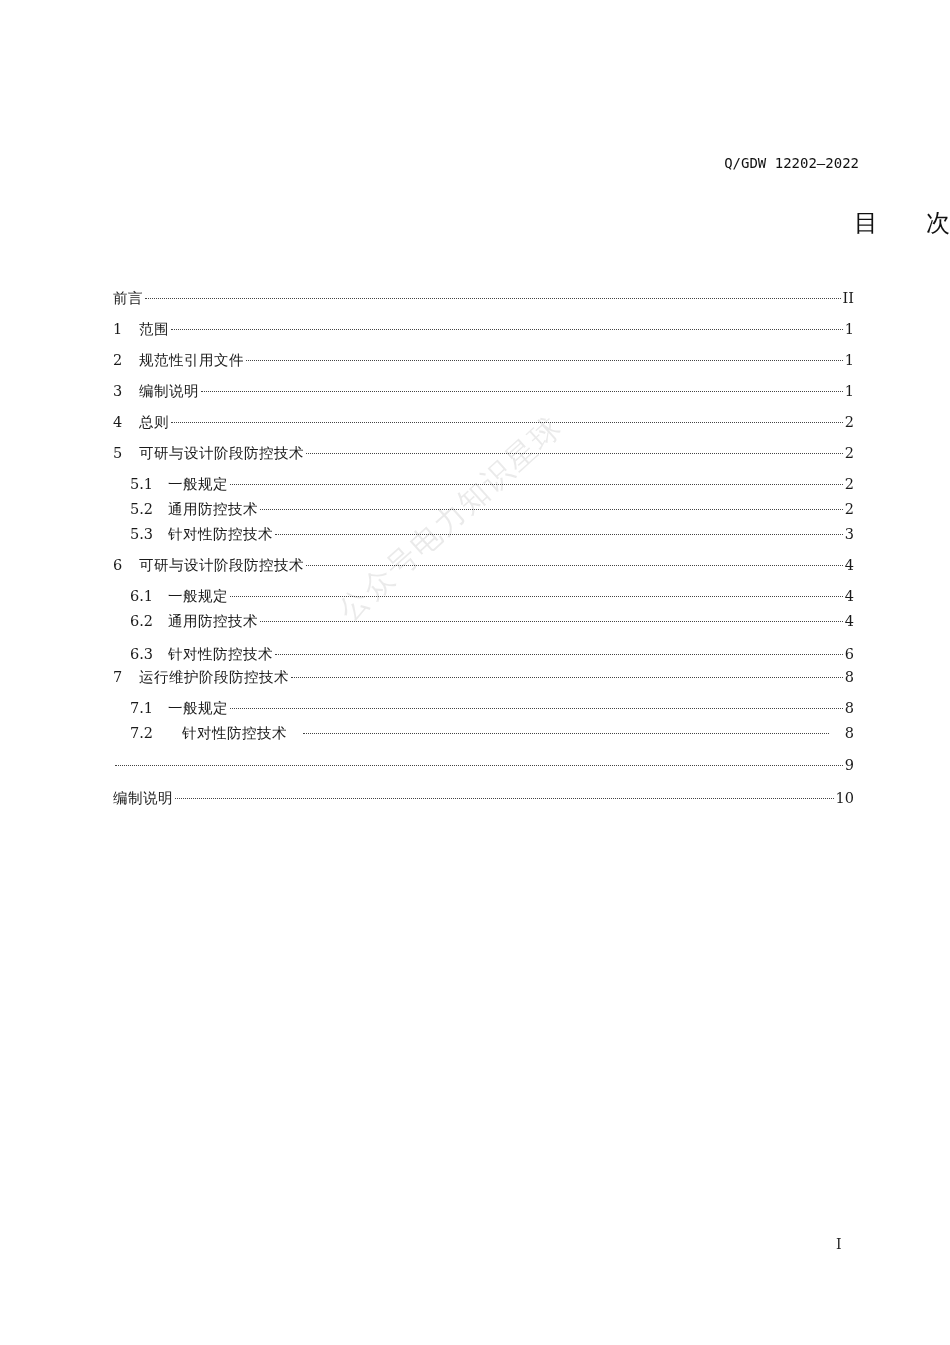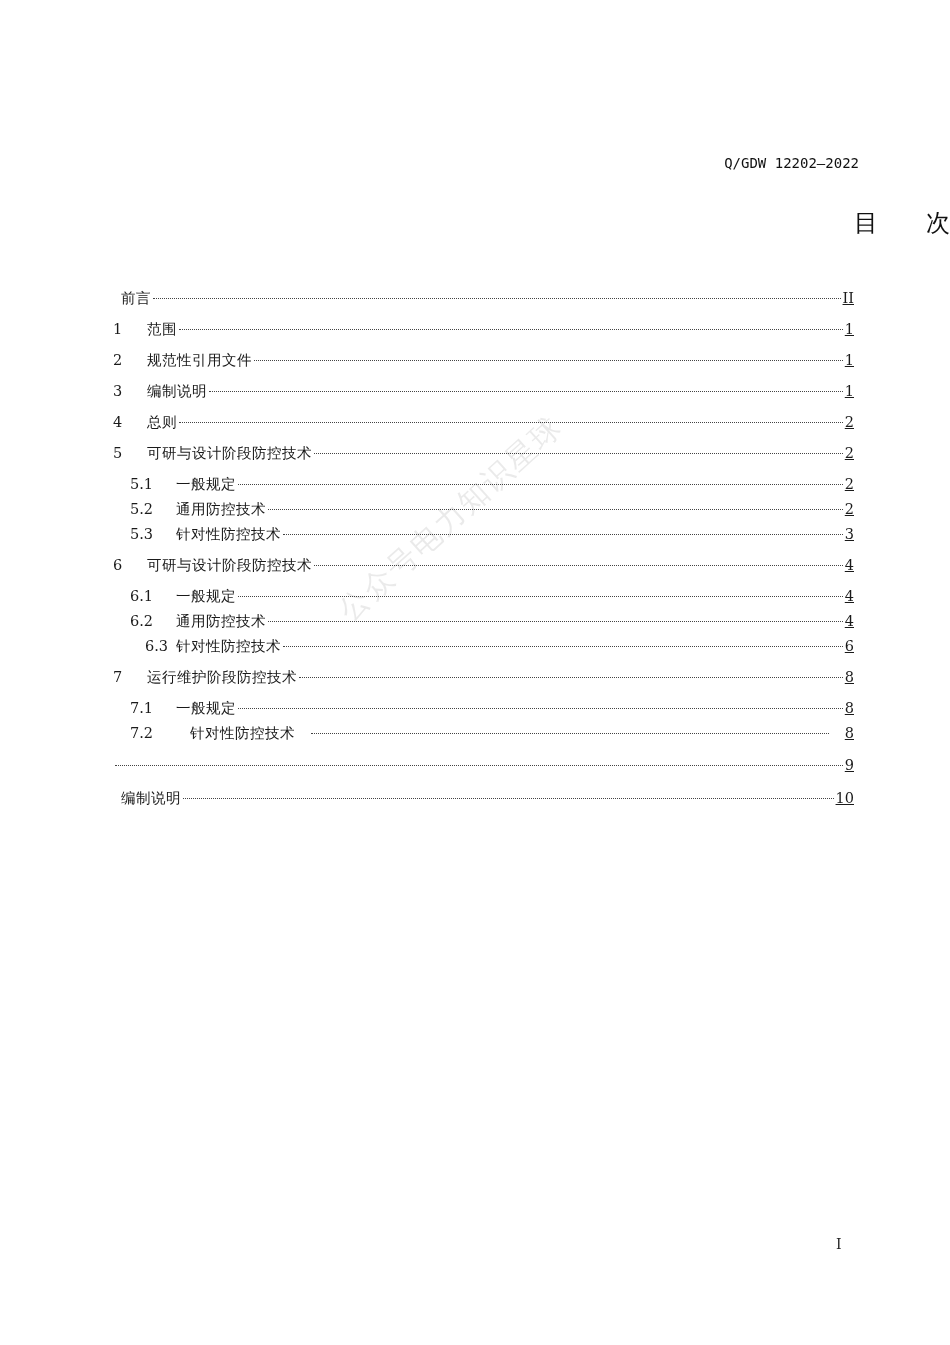--- a/index.html
+++ b/index.html
@@ -11,23 +11,23 @@
   .title { position: absolute; top: 207px; left: 0; width: 100%; text-align: right;
            font-family: Liberation Mono, monospace; font-size: 24px; color: #111; }
   .title span { display: inline-block; }
   .title .gap { width: 48px; }
   .toc { position: absolute; left: 113px; width: 741px; top: 287px; }
   .row { display: flex; align-items: baseline; font-size: 14.5px; position: absolute; left: 0; right: 0; height: 22px; line-height: 22px; }
   .row.sub { left: 17px; }
   .num { display: inline-block; }
   .row.lvl1 .num { width: 26px; }
   .row.sub .num { width: 38px; }
-  .label { white-space: nowrap; letter-spacing: 0.5px; margin-left: 8px; }
+  .label { white-space: nowrap; letter-spacing: 0.5px; }
   .leader { flex: 1; border-bottom: 1.5px dotted #444; margin: 0 2px; transform: translateY(-4px); }
-  .page { white-space: nowrap; text-decoration: underline; }
+  .page { white-space: nowrap; }
   .watermark { position: absolute; left: 330px; top: 600px; font-size: 30px; color: #000; opacity: 0.08;
                transform: rotate(-42deg); transform-origin: left top; white-space: nowrap;
                font-family: "DejaVu Sans", "Liberation Sans", sans-serif; letter-spacing: 2px; }
   .footer-page { position: absolute; top: 1236px; left: 836px; font-size: 14px; color: #222; }
 </style>
 </head>
 <body>
 
 <div class="header-code">Q/GDW 12202—2022</div>
 
@@ -100,21 +100,21 @@
       <span class="label">一般规定</span>
       <span class="leader"></span>
       <span class="page">4</span>
     </div>
     <div class="row sub" style="top: 323px;">
       <span class="num">6.2</span>
       <span class="label">通用防控技术</span>
       <span class="leader"></span>
       <span class="page">4</span>
     </div>
-    <div class="row sub" style="top: 348px; text-align: right;">
+    <div class="row sub" style="top: 356px;">
       <span class="num">6.3</span>
       <span class="label">针对性防控技术</span>
       <span class="leader"></span>
       <span class="page">6</span>
     </div>
     <div class="row lvl1" style="top: 379px;">
       <span class="num">7</span>
       <span class="label">运行维护阶段防控技术</span>
       <span class="leader"></span>
       <span class="page">8</span>

